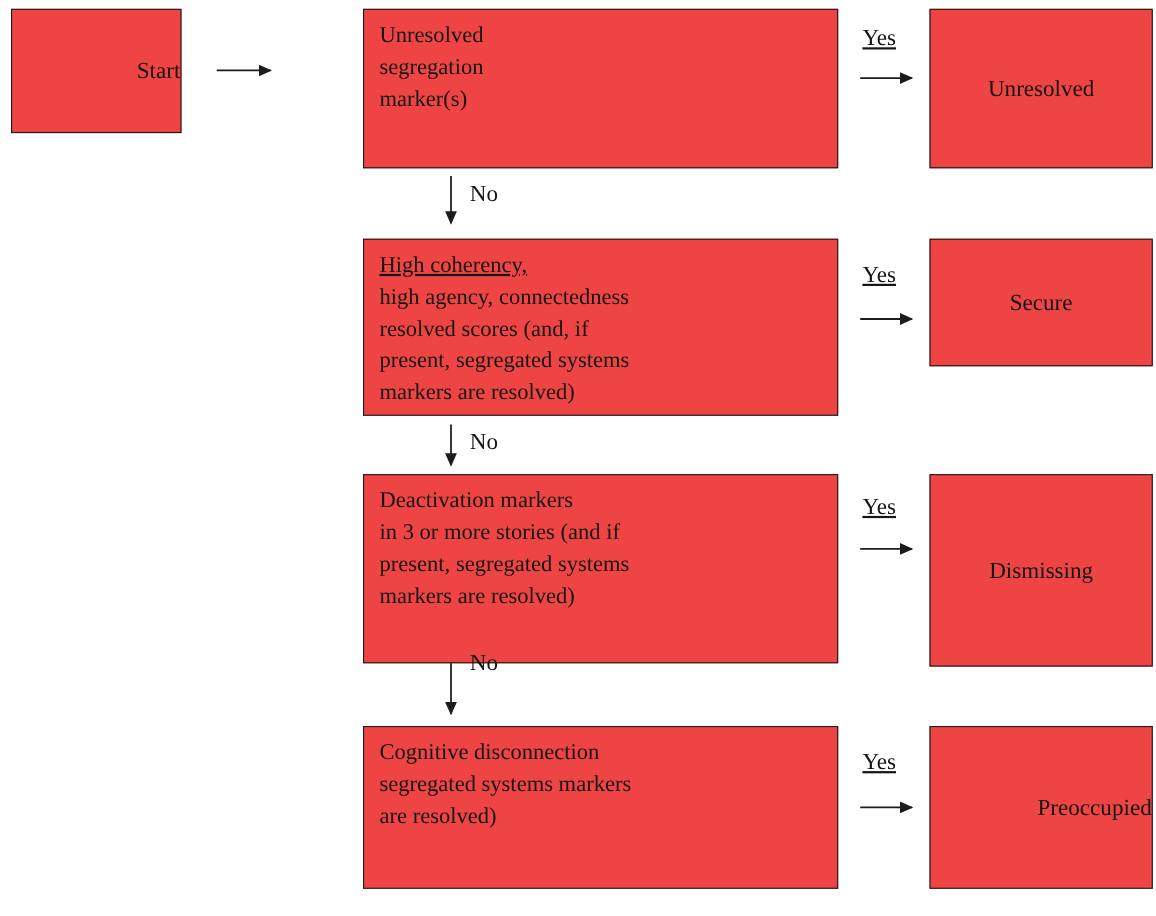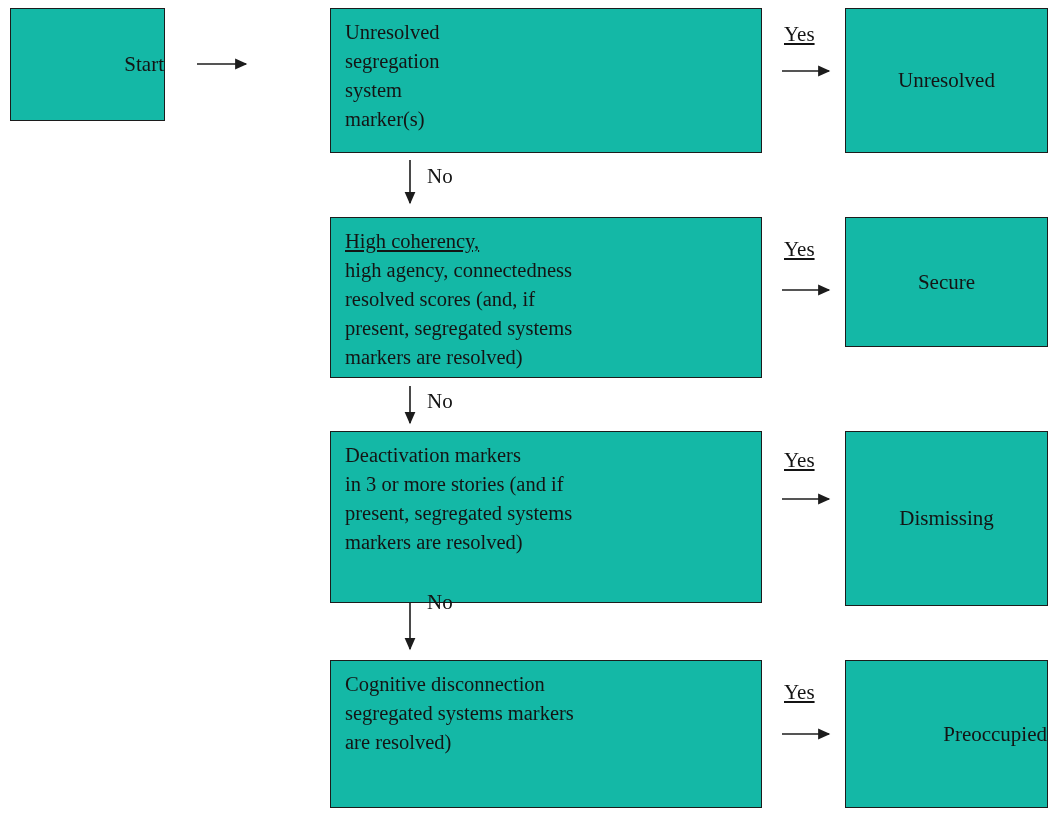--- a/index.html
+++ b/index.html
@@ -19,21 +19,21 @@
   .arrow-layer {
     position: absolute;
     left: 0;
     top: 0;
     pointer-events: none;
   }
   .box {
     position: absolute;
     border: 1.6px solid #1c1c1c;
     box-sizing: border-box;
-    background: #14b8a6;
+    background: #ef4444;
   }
   .start {
     left: 10px; top: 8px; width: 155px; height: 113px;
     display: flex; align-items: center; justify-content: flex-end;
     font-size: 21px;
   }
   .decision {
     left: 330px; width: 432px;
     padding: 9px 14px;
     font-size: 20.5px;
@@ -42,21 +42,21 @@
   .d0 { top: 8px;   height: 145px; }
   .d1 { top: 217px; height: 161px; }
   .d2 { top: 431px; height: 172px; }
   .d3 { top: 660px; height: 148px; }
   .result {
     left: 845px; width: 203px;
     display: flex; align-items: center; justify-content: center;
     font-size: 21px;
   }
   .r0 { top: 8px;   height: 145px; }
-  .r1 { top: 217px; height: 130px; }
+  .r1 { top: 217px; height: 116px; }
   .r2 { top: 431px; height: 175px; }
   .r3 { top: 660px; height: 148px; justify-content: flex-end; }
   .yes {
     position: absolute;
     left: 784px;
     font-size: 21px;
     text-decoration: underline;
   }
   .y0 { top: 22px; }
   .y1 { top: 237px; }
@@ -95,21 +95,20 @@
     <line x1="410" y1="578" x2="410" y2="649" stroke="#1c1c1c" stroke-width="1.6" marker-end="url(#ah)"></line>
   </svg>
 
   <div class="box start">
     <span>Start</span>
   </div>
 
   <div class="box decision d0">
     <div>Unresolved</div>
     <div>segregation</div>
-    <div>system</div>
     <div>marker(s)</div>
   </div>
   <div class="yes y0">Yes</div>
   <div class="box result r0">
     <span>Unresolved</span>
   </div>
   <div class="no n0">No</div>
 
   <div class="box decision d1">
     <div class="u">High coherency,</div>

